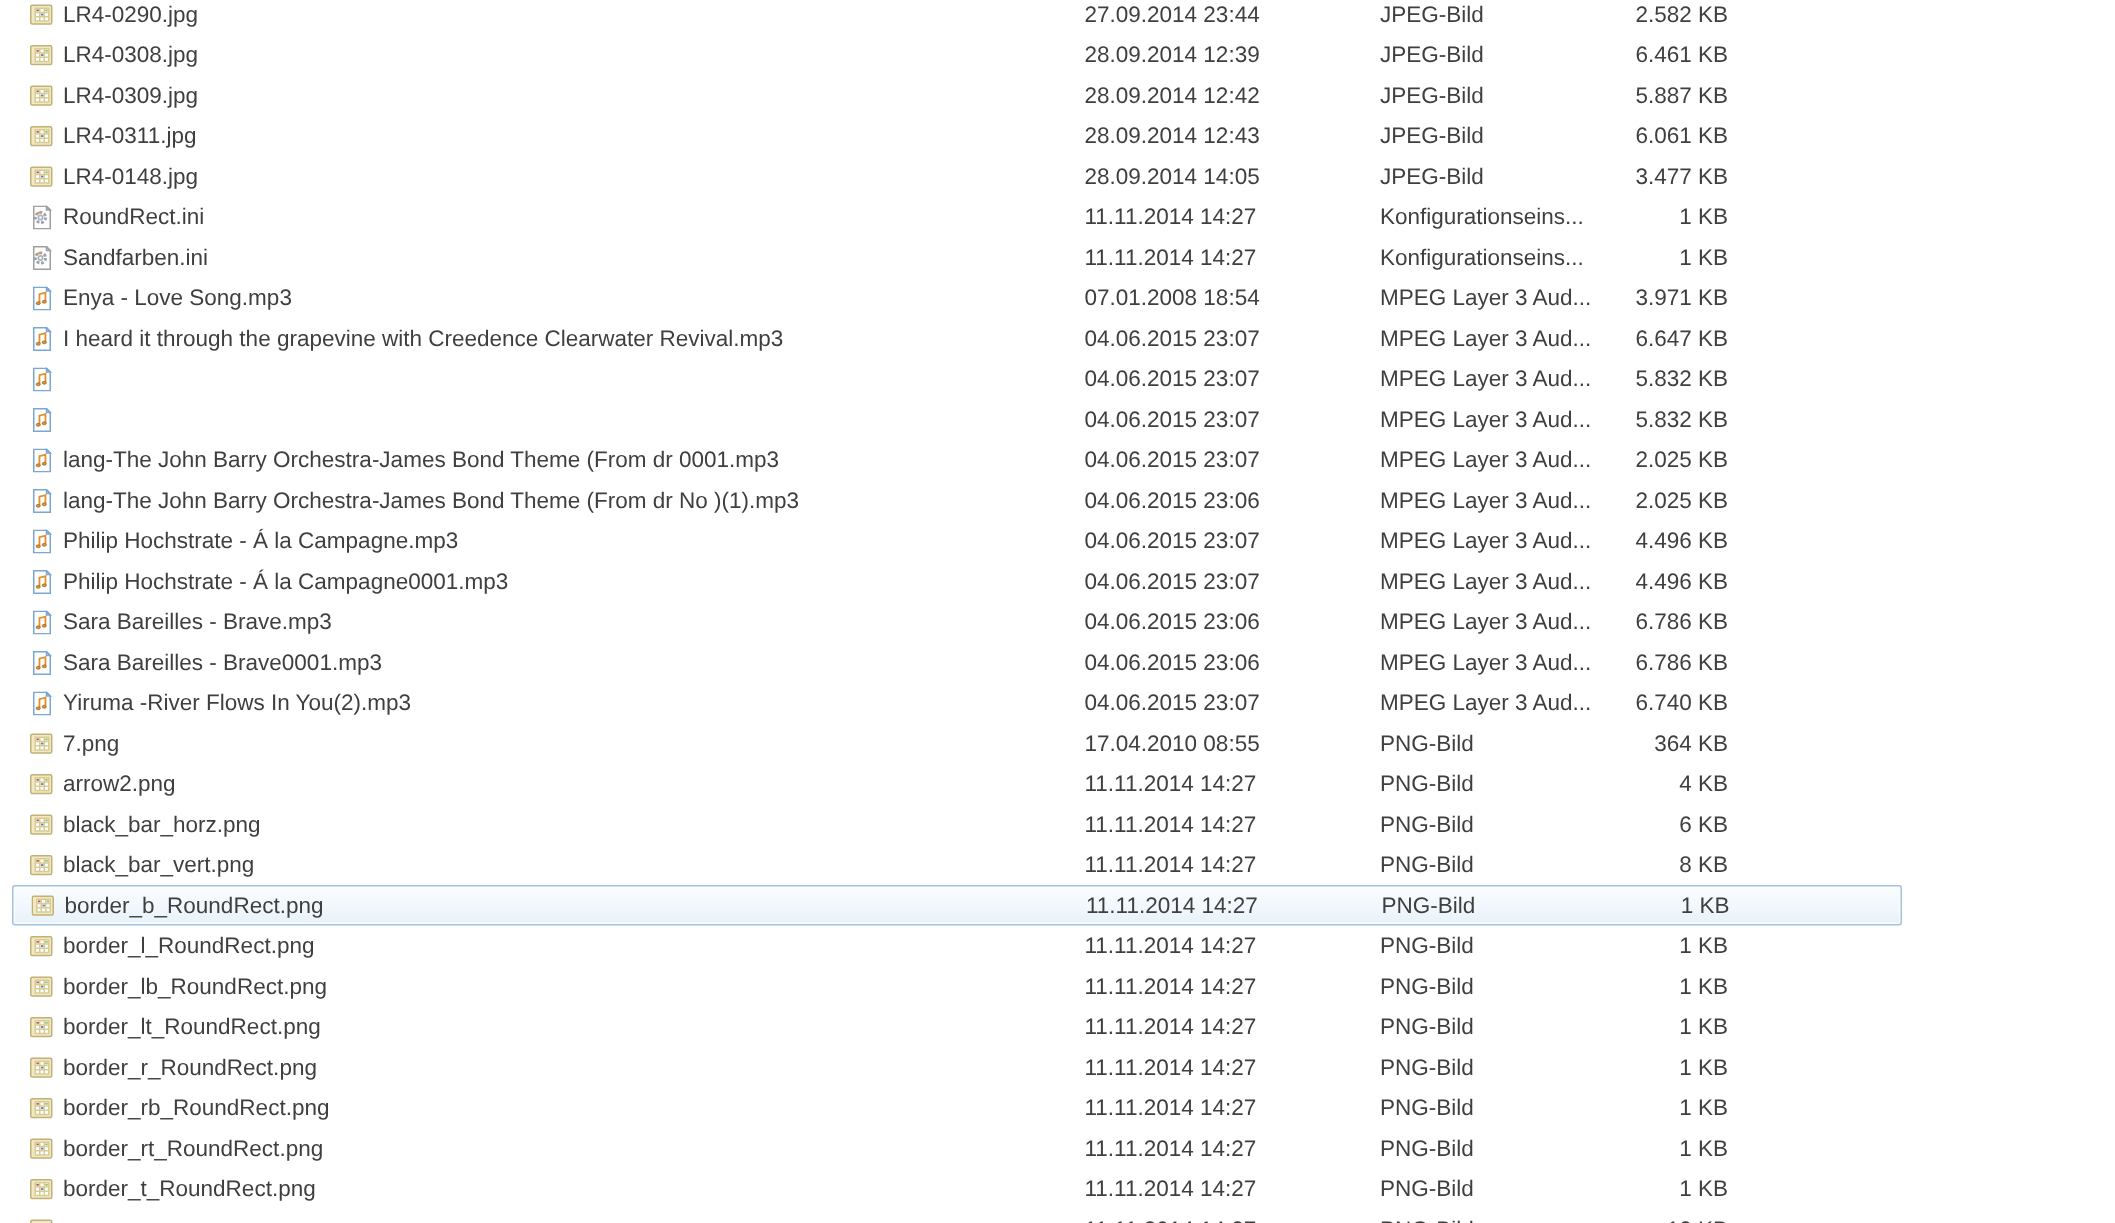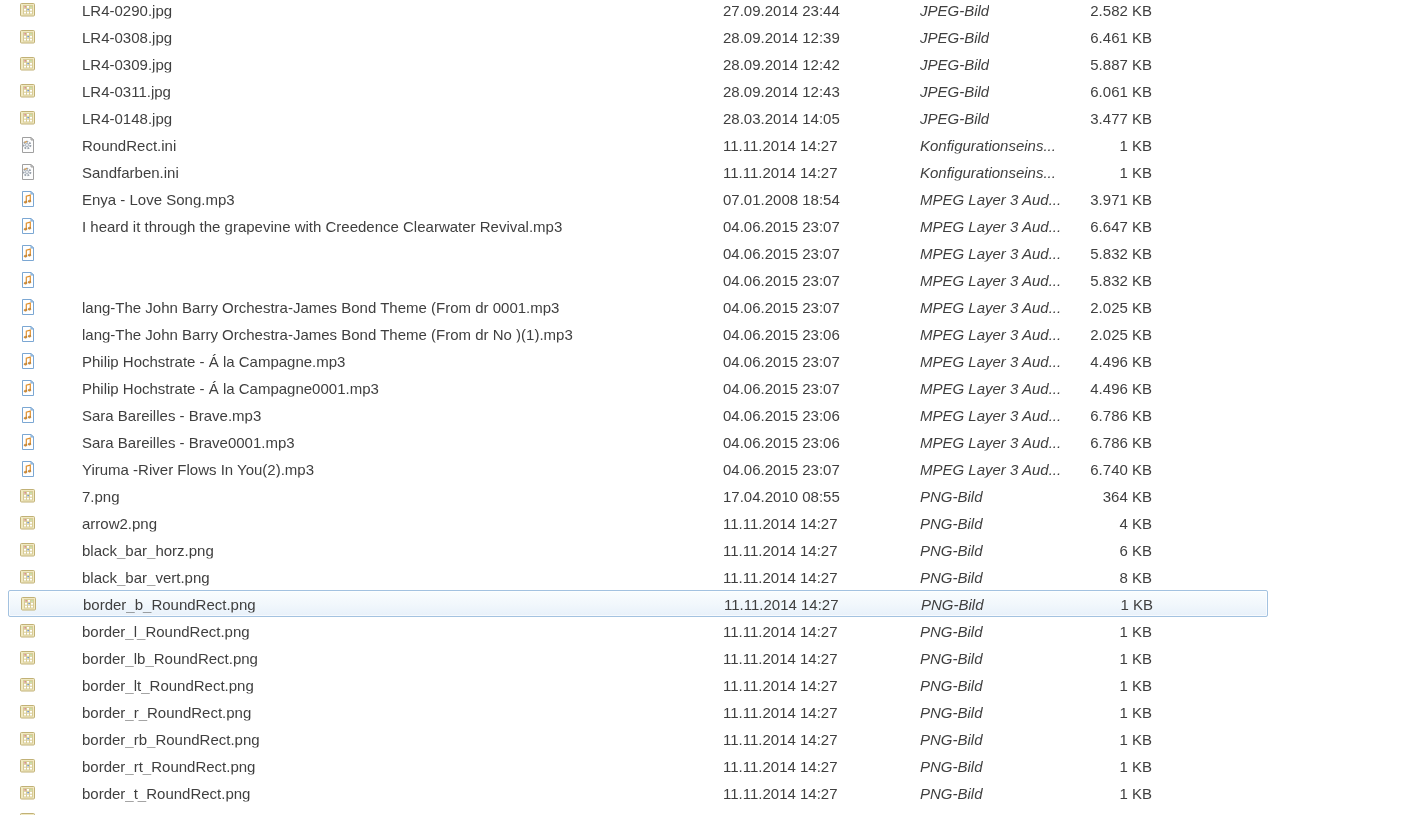--- a/index.html
+++ b/index.html
@@ -20,23 +20,23 @@
     box-sizing:border-box;
   }
   .cell{
     position:absolute;
     top:50%;
     transform:translateY(-50%);
     white-space:nowrap;
     overflow:hidden;
   }
   .c-icon{left:12px;width:16px;height:16px;}
-  .c-name{left:34px;max-width:660px;margin-left:40px;}
+  .c-name{left:34px;max-width:660px;}
   .c-date{left:715px;}
-  .c-type{left:912px;max-width:150px;font-style:italic;}
+  .c-type{left:912px;max-width:150px;}
   .c-size{left:974px;width:170px;text-align:right;}
   .row.selected{
     background:linear-gradient(to bottom,#fafdfe 0%,#f1f7fc 55%,#e8f1fa 100%);
     border:1px solid #a3c2e0;
     border-radius:2px;
     box-shadow:inset 0 0 0 1px rgba(255,255,255,0.65);
   }
   .ic{display:none;width:16px;height:16px;}
   .row.icon-image  .ic-image{display:block;}
   .row.icon-config .ic-config{display:block;}
@@ -120,21 +120,21 @@
         <rect x="0.5" y="1.5" width="14" height="12.5" rx="1" fill="#f1e9c3" stroke="#c1b176"></rect>
         <rect x="3.5" y="3.5" width="9" height="8.5" fill="#ffffff" stroke="#d8cc96"></rect>
         <path d="M6.5 3.5v8.5 M9.5 3.5v8.5 M3.5 6.3h9 M3.5 9.2h9" stroke="#d8cc96" fill="none" stroke-width="1"></path>
         <rect x="4.3" y="4.3" width="1.6" height="1.2" fill="#c0504d"></rect>
         <rect x="7.3" y="7.1" width="1.6" height="1.2" fill="#5b7fbd"></rect>
         <rect x="10.2" y="4.3" width="1.6" height="1.2" fill="#9bbb59"></rect>
       </svg>
 
     </span>
     <span class="cell c-name">LR4-0148.jpg</span>
-    <span class="cell c-date">28.03.2014 14:05</span>
+    <span class="cell c-date">28.09.2014 14:05</span>
     <span class="cell c-type">JPEG-Bild</span>
     <span class="cell c-size">3.477 KB</span>
   </div>
     <div class="row icon-config">
     <span class="cell c-icon">
 
       <svg class="ic ic-config" viewBox="0 0 16 16">
         <path d="M2.5 0.5h8.5l2.5 2.5v12.5H2.5z" fill="#fdfdfd" stroke="#a0a0a0"></path>
         <path d="M11 0.5v2.5h2.5z" fill="#e3e3e3" stroke="#a0a0a0"></path>
         <circle cx="7" cy="8" r="3.4" fill="none" stroke="#9aa3ad" stroke-width="1.9" stroke-dasharray="1.8 1.2"></circle>

